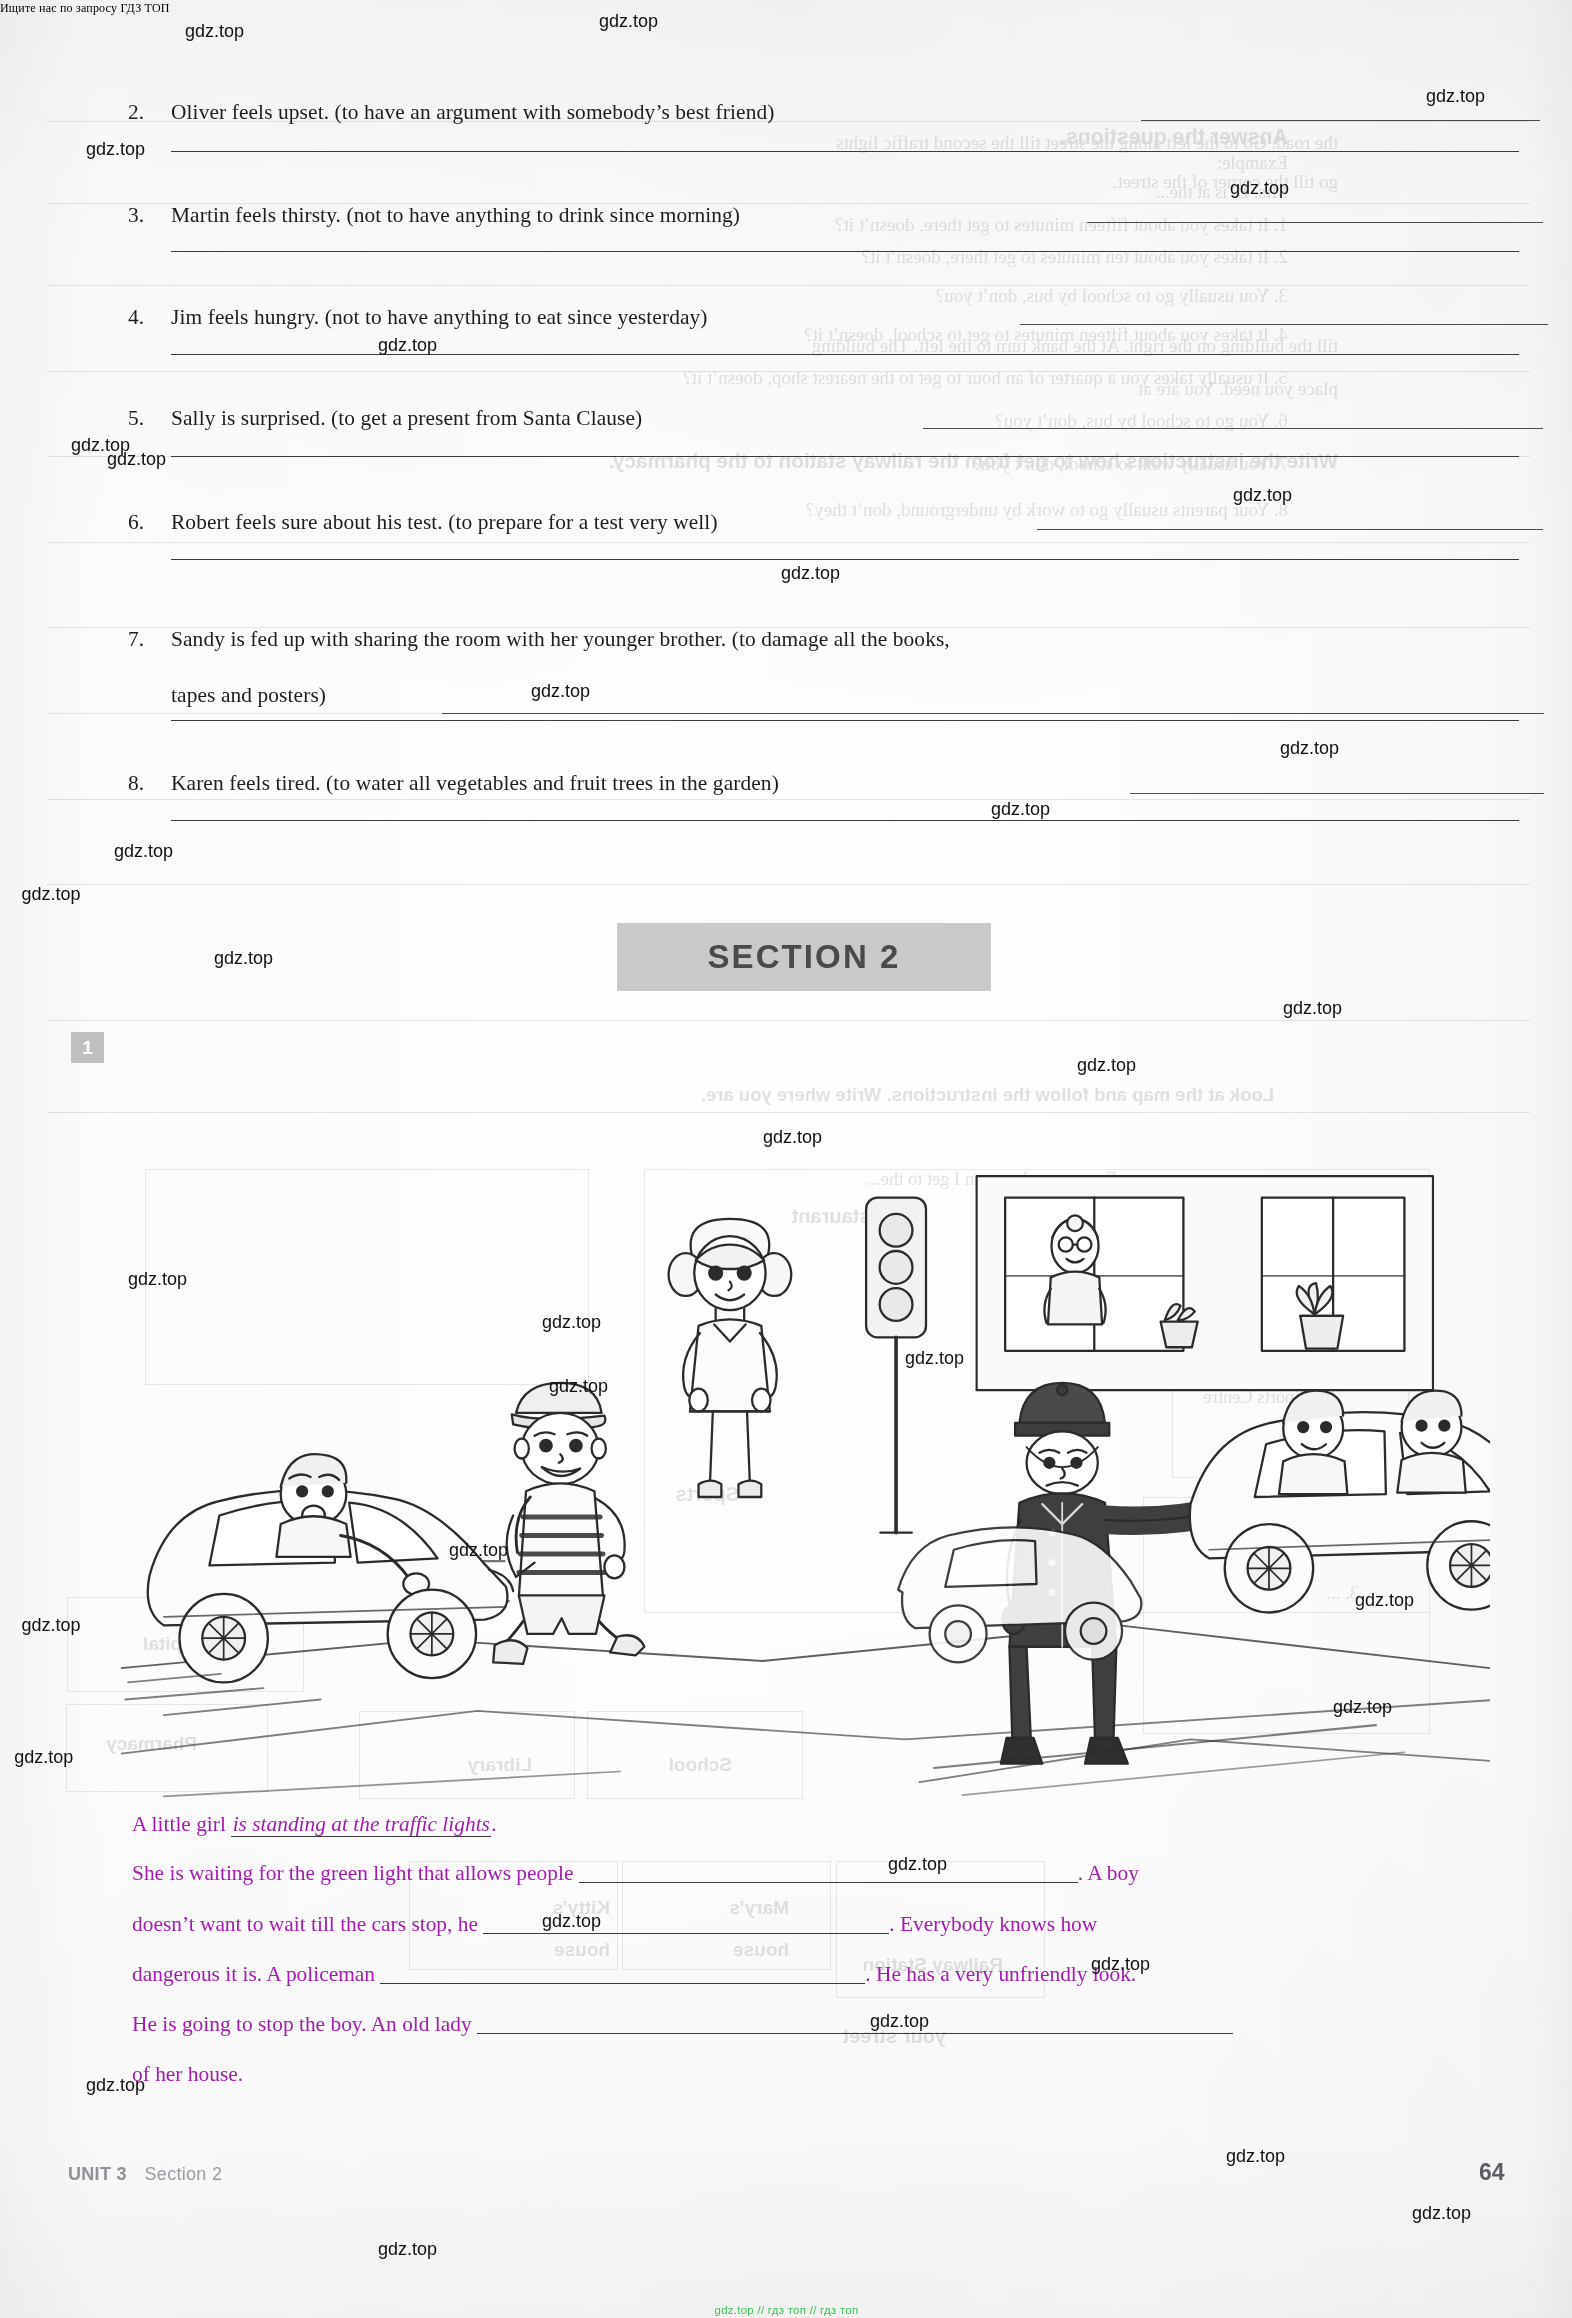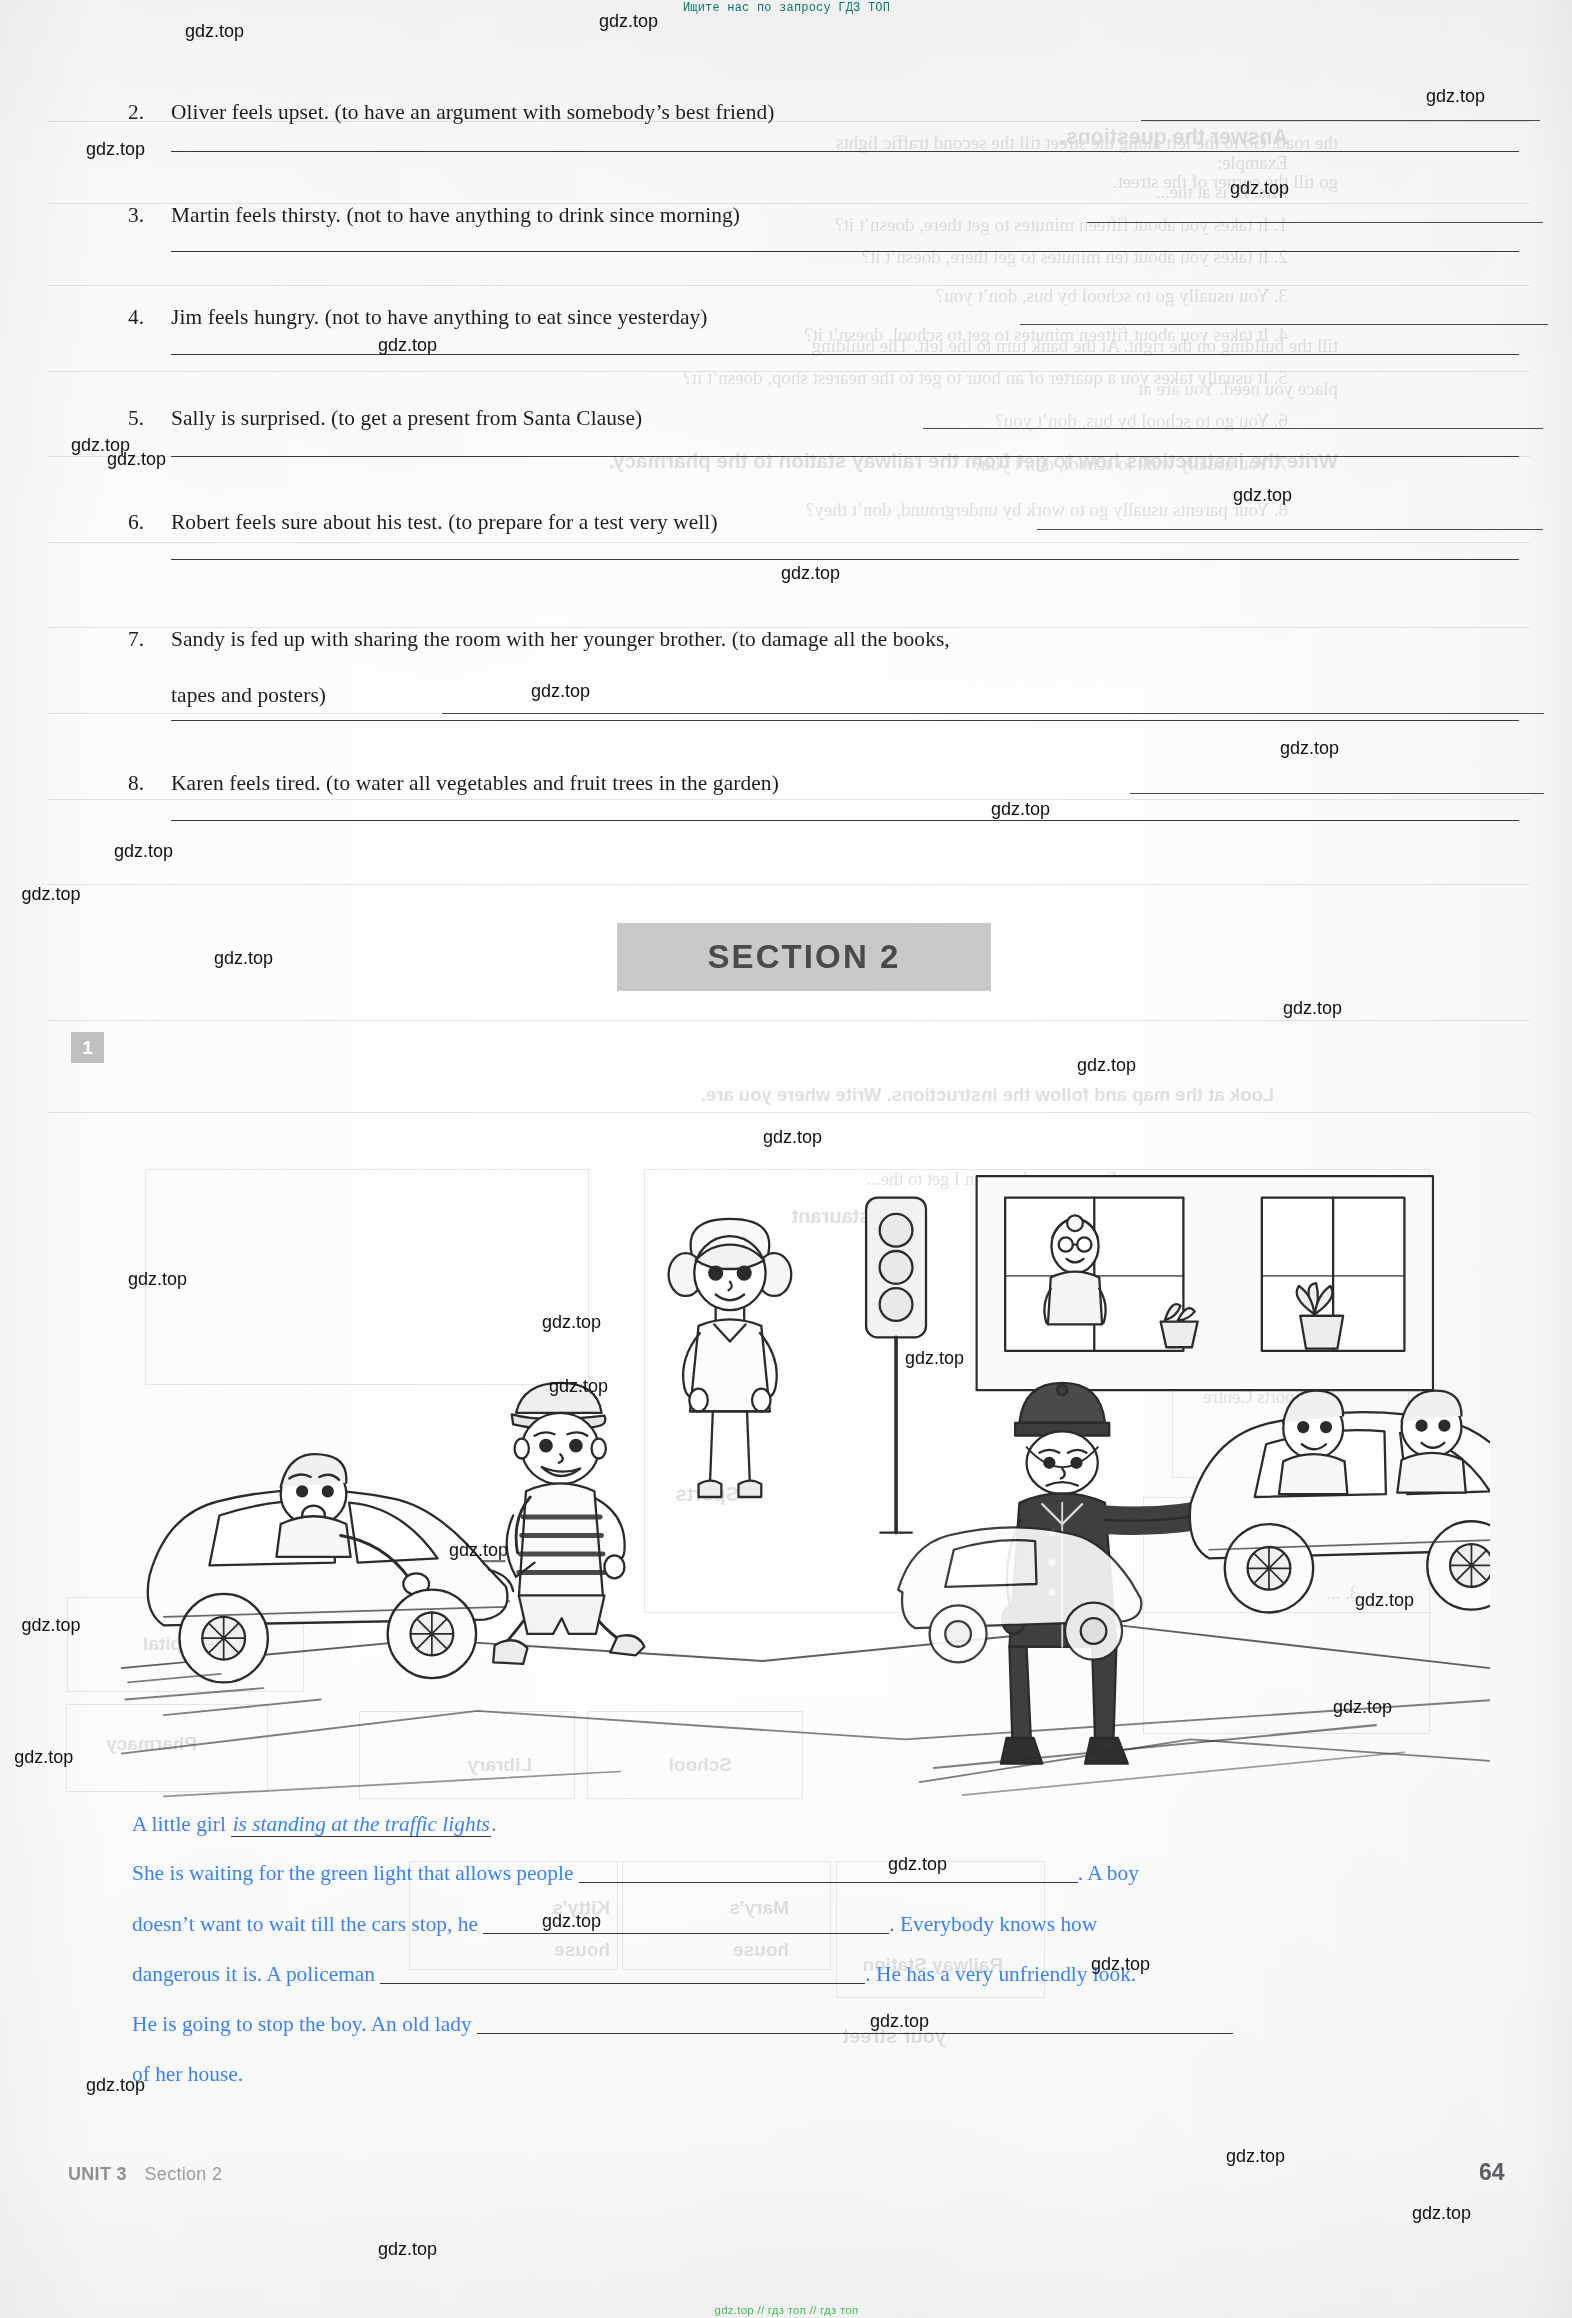--- a/index.html
+++ b/index.html
@@ -20,23 +20,22 @@
     background:
       radial-gradient(ellipse 130% 60% at 50% 0%, rgba(0,0,0,0.035), rgba(0,0,0,0) 55%),
       radial-gradient(ellipse 130% 60% at 50% 100%, rgba(0,0,0,0.03), rgba(0,0,0,0) 55%),
       linear-gradient(180deg, rgba(0,0,0,0.02) 0%, rgba(0,0,0,0) 8%, rgba(0,0,0,0) 92%, rgba(0,0,0,0.025) 100%);
     pointer-events:none;
   }
 
   
   .topbanner{
     position:absolute;left:0;right:0;top:1.4px;
-    text-align:center;
-    font-family:Liberation Mono, monospace;
-    font-size:12px;color:#0f766e;letter-spacing:0.2px;
+    font-family:Liberation Serif, serif;
+    font-size:12px;color:#000000;letter-spacing:0.2px;
     z-index:40;
   }
   .bottombar{
     position:absolute;left:0;right:0;bottom:2.9px;
     text-align:center;
     font-family:"Liberation Sans",sans-serif;
     font-size:11.4px;color:#3fbf55;letter-spacing:0.3px;
     z-index:40;
   }
 
@@ -91,21 +90,21 @@
   
   .verbbox{
     position:absolute;
     border:2.1px dashed #6f6f6f;
     background:transparent;
   }
   .verb{position:absolute;font-size:20.7px;color:#1c1c1c;}
   .verb.struck{text-decoration:line-through;text-decoration-thickness:1.4px;}
 
   
-  .para{position:absolute;font-size:21.4px;color:#3b82f6;}
+  .para{position:absolute;font-size:21.4px;color:#a21caf;}
   .blank{
     display:inline-block;border-bottom:1.6px solid #3a3a3a;
     vertical-align:-2.9px;height:18.5px;
   }
   .u-ital{border-bottom:1.6px solid #3a3a3a;font-style:italic;padding:0 1.4px;}
 
   
   .footer-left{
     position:absolute;font-family:"Liberation Sans",sans-serif;
     font-size:18px;color:#9a9aa0;letter-spacing:0.3px;

